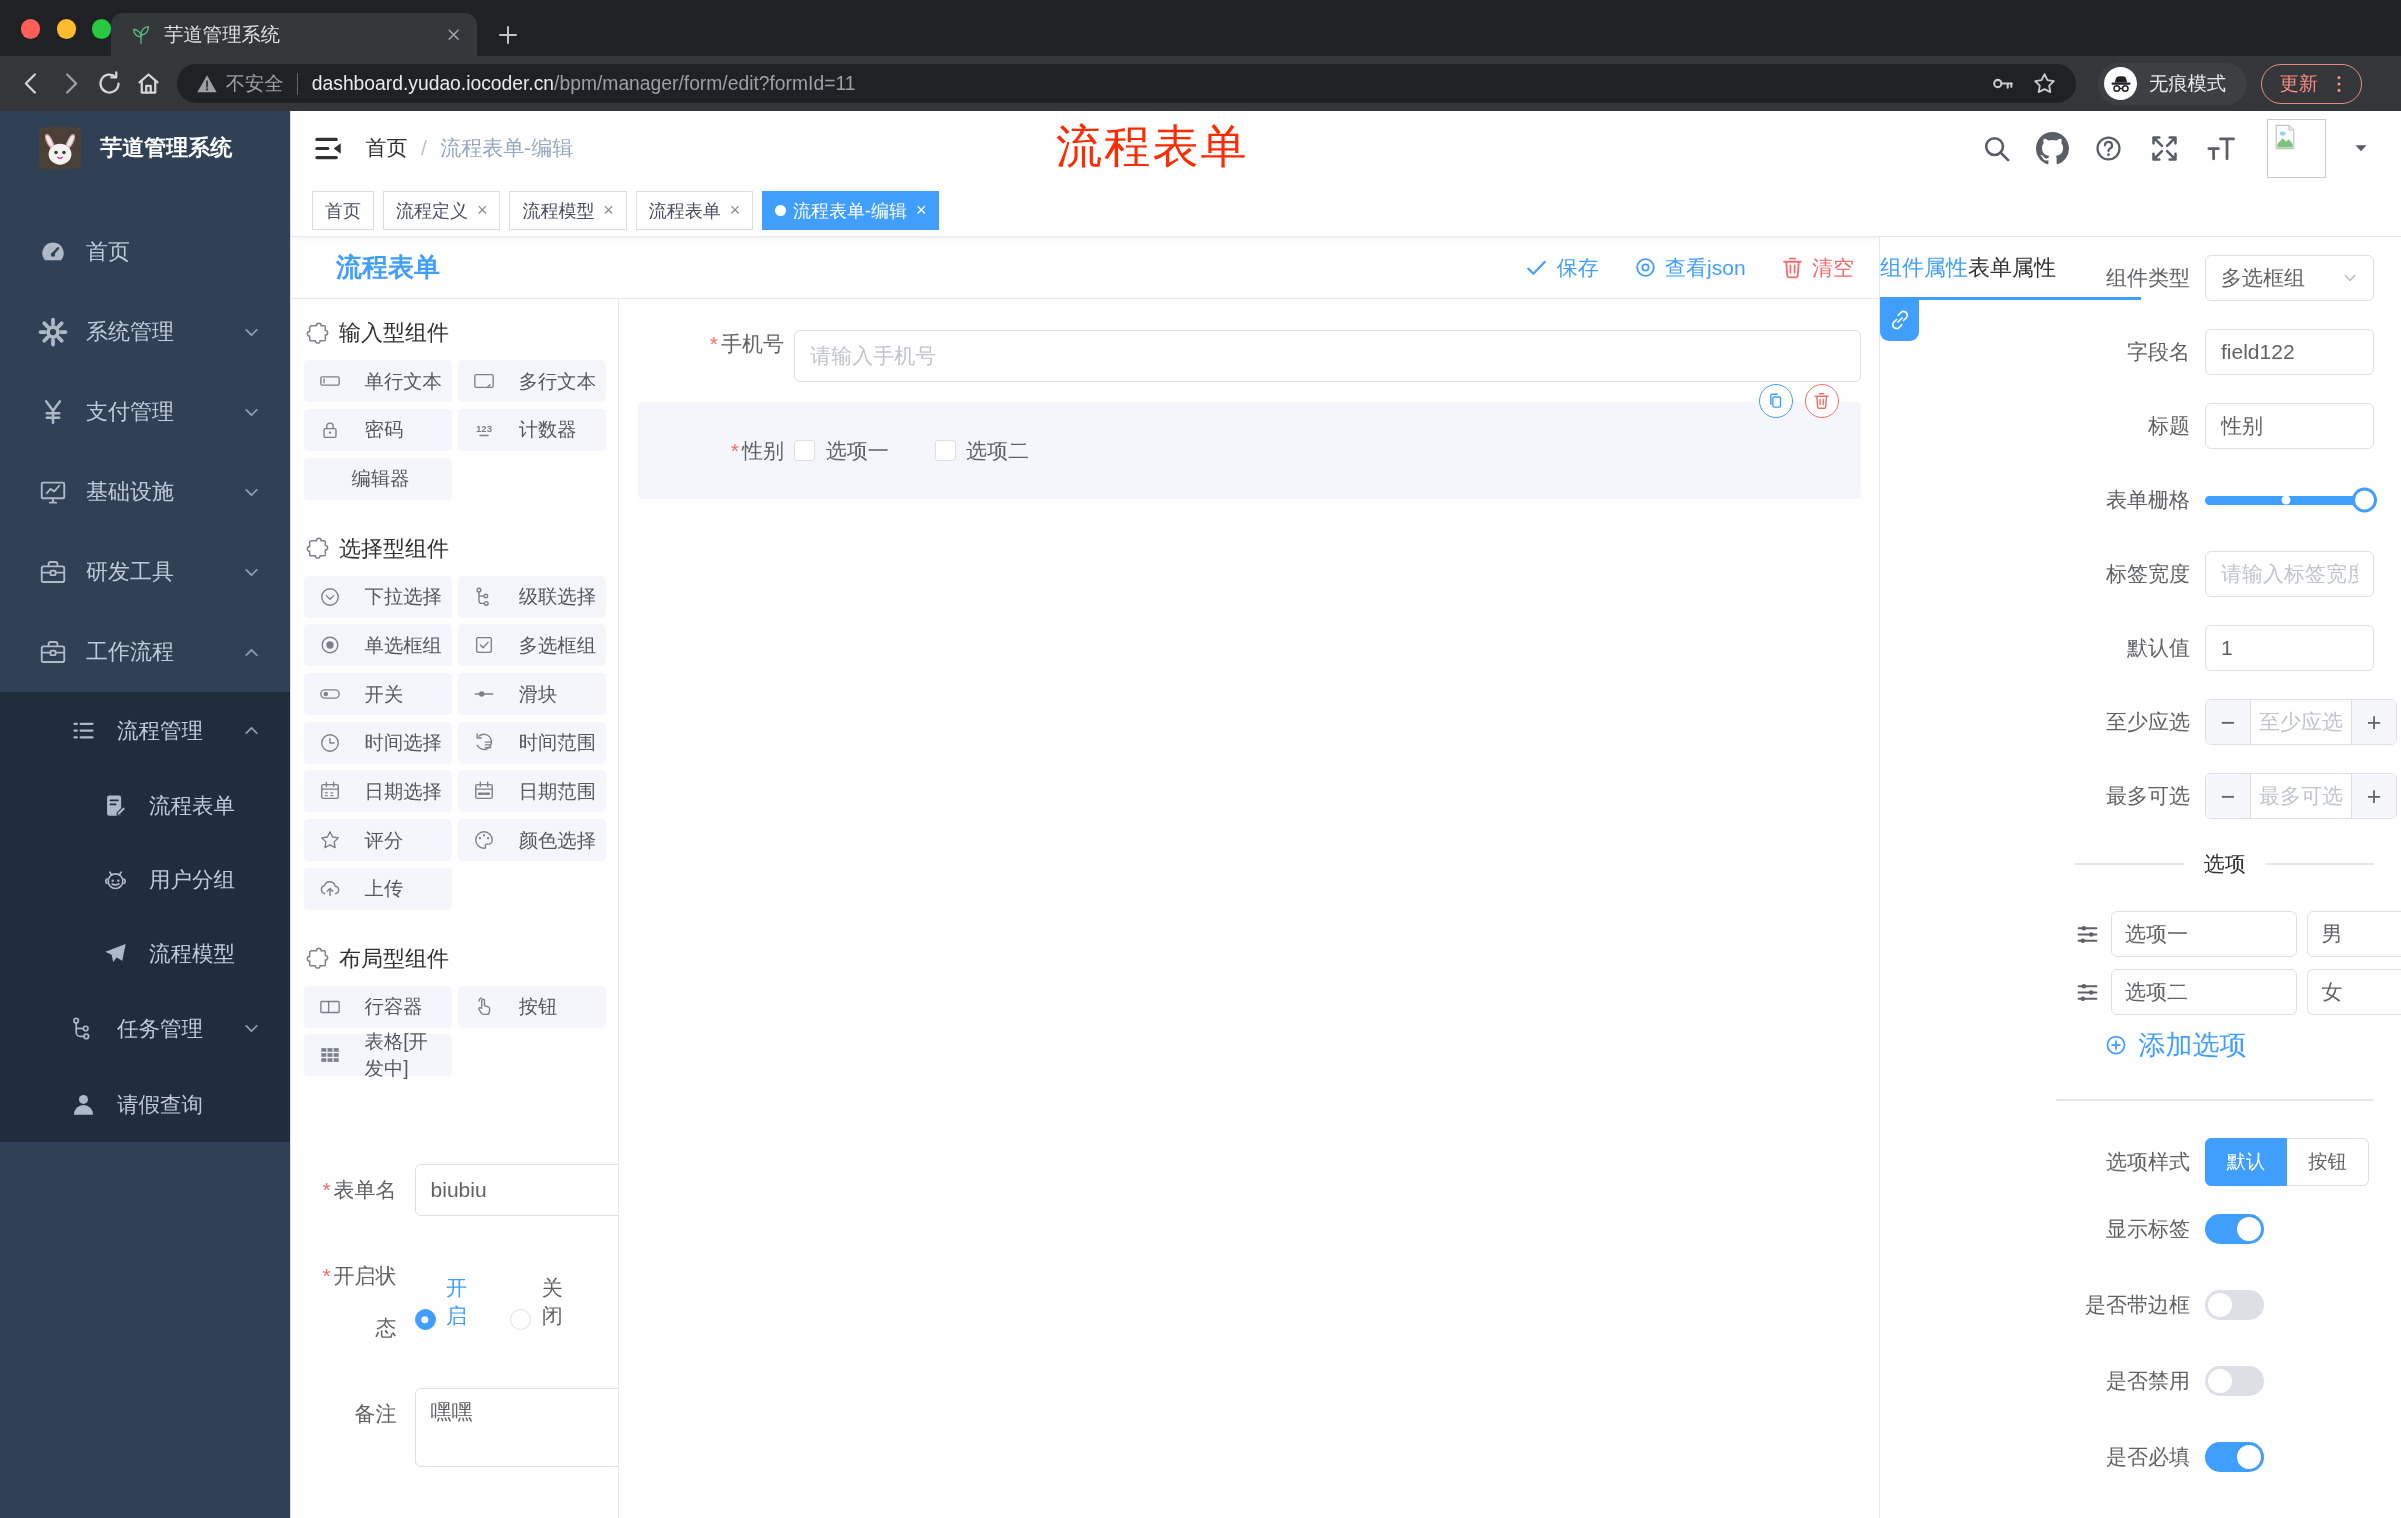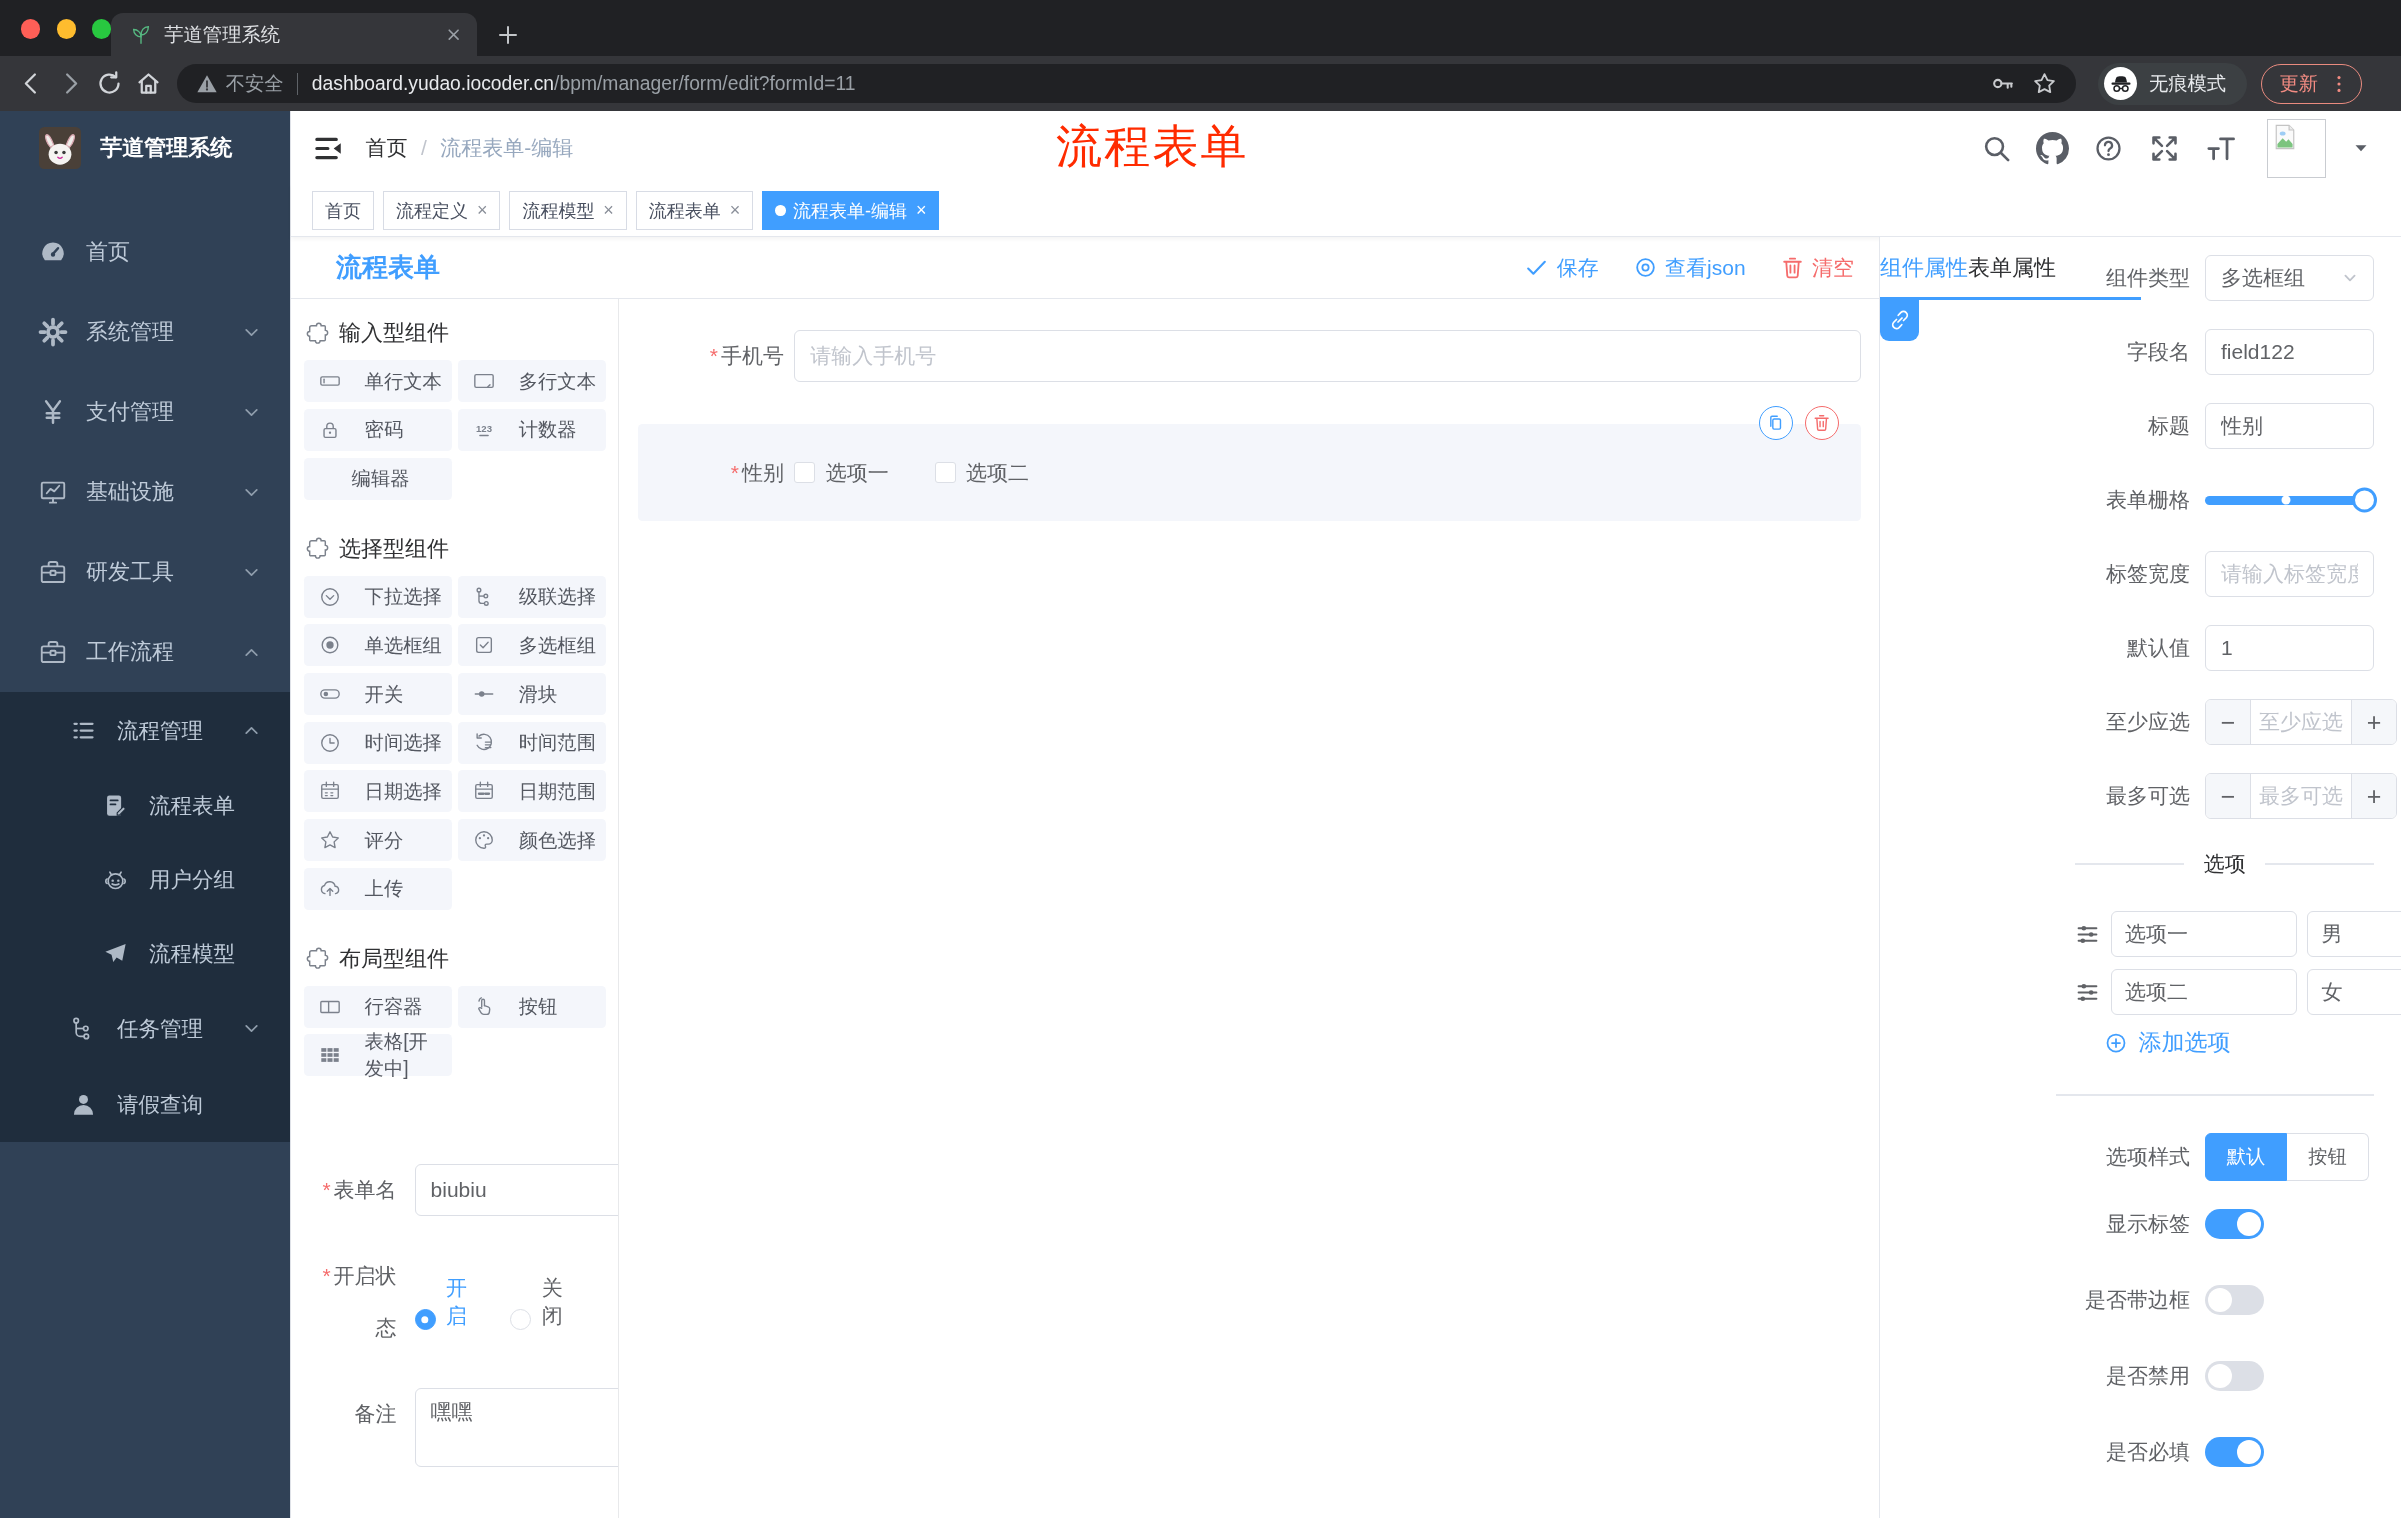--- a/index.html
+++ b/index.html
@@ -105,21 +105,21 @@
   .ta-grip { position:absolute; right:4.5px; bottom:6px; color:#c0c4cc; }
   .radios { display:flex; align-items:center; height:52px; }
   .radio { display:flex; align-items:flex-end; gap:10.4px; font-size:21px; color:#606266; margin-right:43px; cursor:pointer; }
   .rdot { width:21px; height:21px; border-radius:50%; border:1.5px solid #dcdfe6; background:#fff; position:relative; flex-shrink:0; }
   .radio.checked .rdot { background:#409EFF; border-color:#409EFF; }
   .radio.checked .rdot::after { content:""; position:absolute; left:50%; top:50%; transform:translate(-50%,-50%);
                                 width:7.4px; height:7.4px; border-radius:50%; background:#fff; }
   .radio.checked .rlabel { color:#409EFF; }
 
   .canvas { flex:1; padding:31px 18px 0 19.3px; background:#fff; min-width:0; }
-  .crow { display:flex; align-items:center; margin-bottom:42px; }
+  .crow { display:flex; align-items:flex-start; margin-bottom:20px; }
   .clabel { width:156px; text-align:right; padding-right:10.4px; font-size:21px; color:#606266; flex-shrink:0; }
   .cinput { flex:1; height:52px; border:1.5px solid #dcdfe6; border-radius:6px; background:#fff;
             font-size:21px; color:#606266; padding:0 15px; outline:none; font-family:inherit; min-width:0; }
   .cinput::placeholder { color:#c0c4cc; }
   .selected-box { position:relative; background:#f4f6fb; border-radius:4.5px; height:97px; display:flex; align-items:center; }
   .box-actions { position:absolute; top:-18px; right:22px; display:flex; gap:12px; }
   .act { width:34px; height:34px; border-radius:50%; background:#fff; border:1.5px solid; display:flex;
          align-items:center; justify-content:center; cursor:pointer; }
   .act.copy { border-color:#409EFF; color:#409EFF; }
   .act.del { border-color:#F56C6C; color:#F56C6C; }
@@ -161,21 +161,21 @@
   .step-btn.plus { border-left:1.5px solid #dcdfe6; }
   .step-val { flex:1; display:flex; align-items:center; justify-content:center; font-size:21px; color:#c0c4cc; }
   .pdivider { display:flex; align-items:center; margin:31px 0 33px 19.3px; color:#303133; font-size:21px; }
   .pdivider::before, .pdivider::after { content:""; flex:1; height:1.5px; background:#e4e7ed; }
   .pdivider span { padding:0 19.3px; }
   .orow { display:flex; align-items:center; margin:0 0 12px 19.3px; gap:10.4px; }
   .drag { width:25px; height:25px; color:#606266; cursor:grab; flex-shrink:0; }
   .oinput { width:186px; height:46px; border:1.5px solid #dcdfe6; border-radius:6px; font-size:21px; color:#606266;
             padding:0 13.4px; background:#fff; outline:none; font-family:inherit; }
   .rm { width:28px; height:28px; color:#F56C6C; margin-left:3px; cursor:pointer; flex-shrink:0; }
-  .add-opt { display:flex; align-items:center; gap:10.4px; color:#409EFF; font-size:23px; margin:9px 0 0 48px; cursor:pointer; }
+  .add-opt { display:flex; align-items:center; gap:10.4px; color:#409EFF; font-size:27px; margin:9px 0 0 48px; cursor:pointer; }
   .add-opt svg { width:24px; height:24px; }
   .hr2 { height:1.5px; background:#e4e7ed; margin-top:36px; }
   .seg { display:flex; }
   .seg-item { min-width:82px; height:48px; border:1.5px solid #dcdfe6; display:flex; align-items:center; justify-content:center;
               font-size:19.3px; color:#606266; background:#fff; cursor:pointer; }
   .seg-item:first-child { border-radius:6px 0 0 6px; }
   .seg-item:last-child { border-radius:0 6px 6px 0; border-left:0; }
   .seg-item.active { background:#409EFF; border-color:#409EFF; color:#fff; }
   .style-row { margin-top:37px; }
   .trow { display:flex; align-items:center; margin-bottom:46px; }

